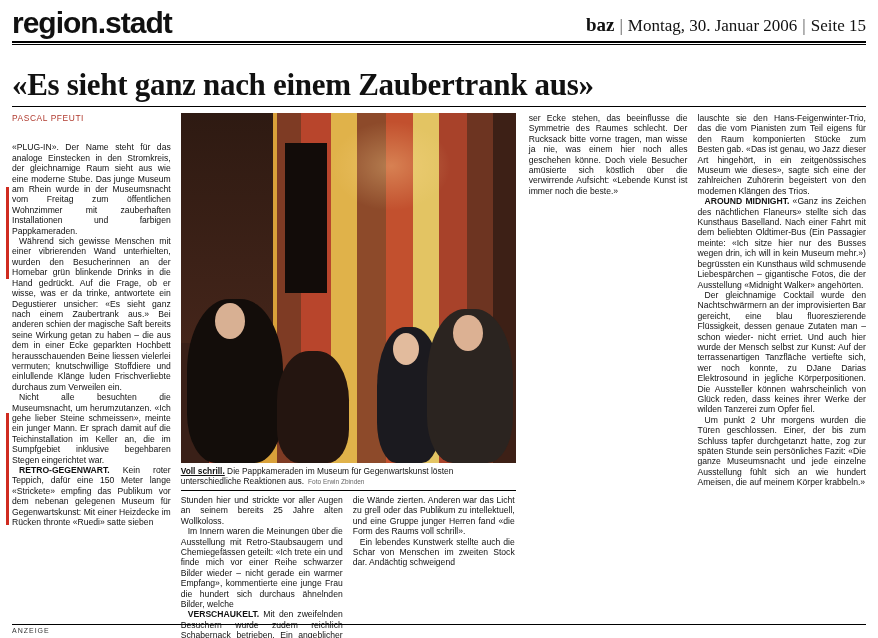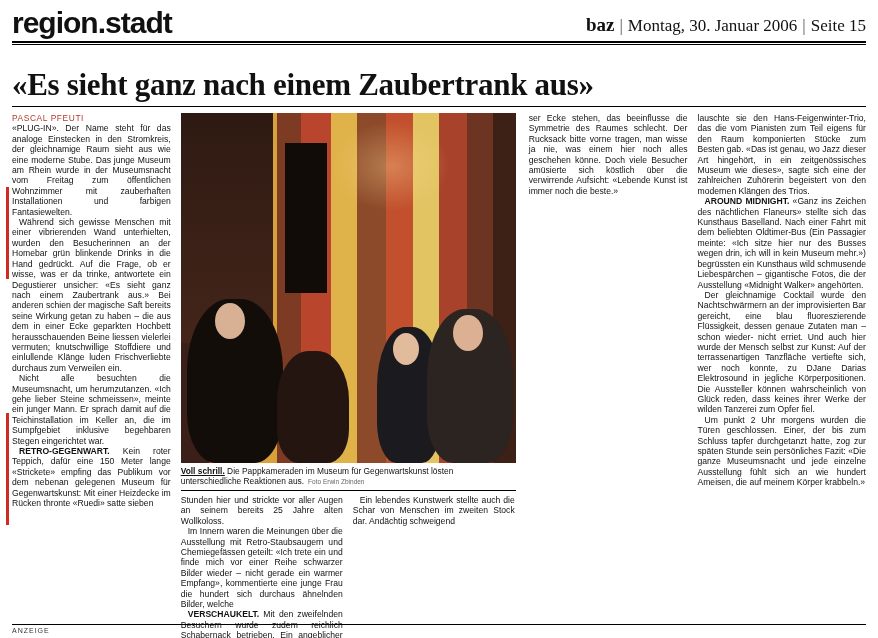--- a/index.html
+++ b/index.html
@@ -110,21 +110,21 @@
   }
   .col4 {
     width: 172px;
   }
 
   .byline {
     font-family: "Liberation Sans", sans-serif;
     font-size: 8.4px;
     color: #b03a2e;
     letter-spacing: 0.6px;
-    margin-bottom: 0;
+    margin-bottom: 19px;
   }
   .lead {
     font-family: "Liberation Sans", sans-serif;
     font-weight: bold;
     font-size: 9px;
     line-height: 11.2px;
     text-align: justify;
     margin-bottom: 6px;
   }
   p.body {
@@ -266,21 +266,21 @@
 
   <div class="headline">«Es sieht ganz nach einem Zaubertrank aus»</div>
   <div class="rule-under-sub"></div>
 
   <div class="content">
 
     <div class="col col1">
       <div class="red-bar b1"></div>
       <div class="red-bar b2"></div>
       <div class="byline">PASCAL PFEUTI</div>
-      <p class="body first">«PLUG-IN». Der Name steht für das analoge Einstecken in den Stromkreis, der gleichnamige Raum sieht aus wie eine moderne Stube. Das junge Museum am Rhein wurde in der Museumsnacht vom Freitag zum öffentlichen Wohnzimmer mit zauberhaften Installationen und farbigen Fantasiewelten.</p>
+      <p class="body first">«PLUG-IN». Der Name steht für das analoge Einstecken in den Stromkreis, der gleichnamige Raum sieht aus wie eine moderne Stube. Das junge Museum am Rhein wurde in der Museumsnacht vom Freitag zum öffentlichen Wohnzimmer mit zauberhaften Installationen und farbigen Pappkameraden.</p>
       <p class="body">Während sich gewisse Menschen mit einer vibrierenden Wand unterhielten, wurden den Besucherinnen an der Homebar grün blinkende Drinks in die Hand gedrückt. Auf die Frage, ob er wisse, was er da trinke, antwortete ein Degustierer unsicher: «Es sieht ganz nach einem Zaubertrank aus.» Bei anderen schien der magische Saft bereits seine Wirkung getan zu haben – die aus dem in einer Ecke geparkten Hochbett herausschauenden Beine liessen vielerlei vermuten; knutschwillige Stoffdiere und einlullende Klänge luden Frischverliebte durchaus zum Verweilen ein.</p>
       <p class="body">Nicht alle besuchten die Museumsnacht, um herumzutanzen. «Ich gehe lieber Steine schmeissen», meinte ein junger Mann. Er sprach damit auf die Teichinstallation im Keller an, die im Sumpfgebiet inklusive begehbaren Stegen eingerichtet war.</p>
       <p class="body"><span class="kicker">RETRO-GEGENWART.</span><span> Kein roter Teppich, dafür eine 150 Meter lange «Strickete» empfing das Publikum vor dem nebenan gelegenen Museum für Gegenwartskunst: Mit einer Heizdecke im Rücken thronte «Ruedi» satte sieben</span></p>
     </div>
 
     <div class="colmid">
       <div class="photo-wrap">
         <div class="photo">
           <div class="stripes"></div>
           <div class="wall-dark"></div>
@@ -300,20 +300,21 @@
         <div class="caption-rule"></div>
       </div>
 
       <div class="mid-cols">
         <div class="mid-col col">
           <p class="body first">Stunden hier und strickte vor aller Augen an seinem bereits 25 Jahre alten Wollkoloss.</p>
           <p class="body">Im Innern waren die Meinungen über die Ausstellung mit Retro-Staubsaugern und Chemiegefässen geteilt: «Ich trete ein und finde mich vor einer Reihe schwarzer Bilder wieder – nicht gerade ein warmer Empfang», kommentierte eine junge Frau die hundert sich durchaus ähnelnden Bilder, welche</p>
           <p class="body"><span class="kicker">VERSCHAUKELT.</span><span> Mit den zweifelnden Besuchern wurde zudem reichlich Schabernack betrieben. Ein angeblicher Museumswärter wies die Gäste zurecht, wo es nur ging. Man solle bitte nicht an die-</span></p>
         </div>
         <div class="mid-col col">
+          <p class="body first">die Wände zierten. Anderen war das Licht zu grell oder das Publikum zu intellektuell, und eine Gruppe junger Herren fand «die Form des Raums voll schrill».</p>
           <p class="body">Ein lebendes Kunstwerk stellte auch die Schar von Menschen im zweiten Stock dar. Andächtig schweigend</p>
         </div>
       </div>
     </div>
 
     <div class="col col3">
       <p class="body first">ser Ecke stehen, das beeinflusse die Symmetrie des Raumes schlecht. Der Rucksack bitte vorne tragen, man wisse ja nie, was einem hier noch alles geschehen könne. Doch viele Besucher amüsierte sich köstlich über die verwirrende Aufsicht: «Lebende Kunst ist immer noch die beste.»</p>
     </div>
 
     <div class="col col4">

